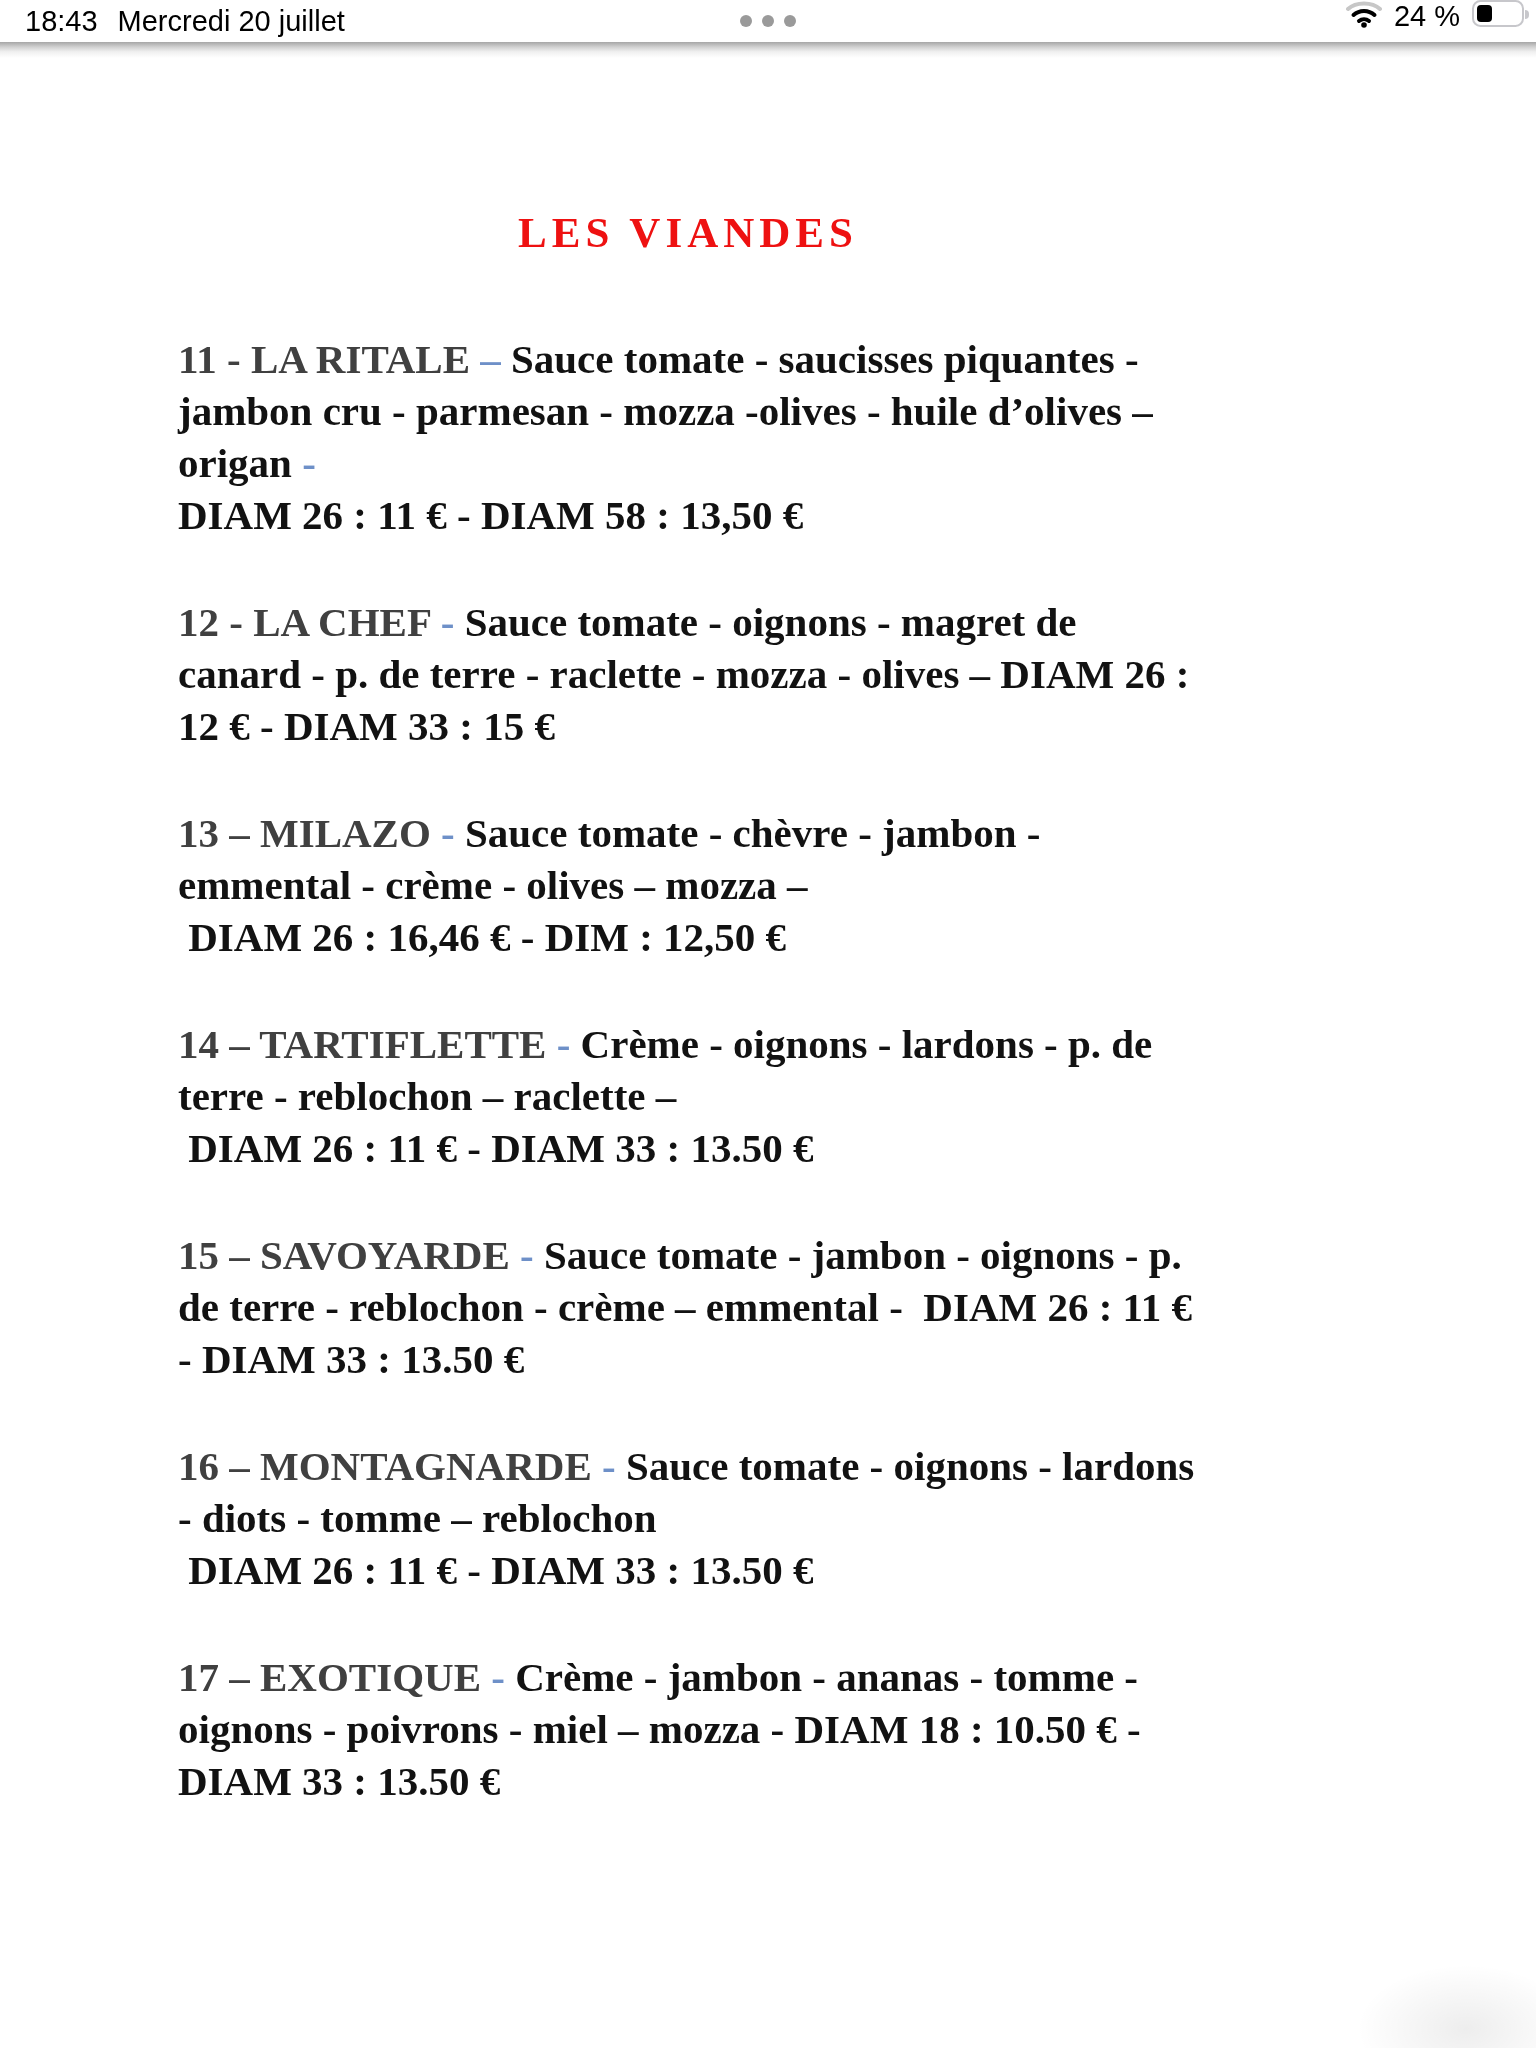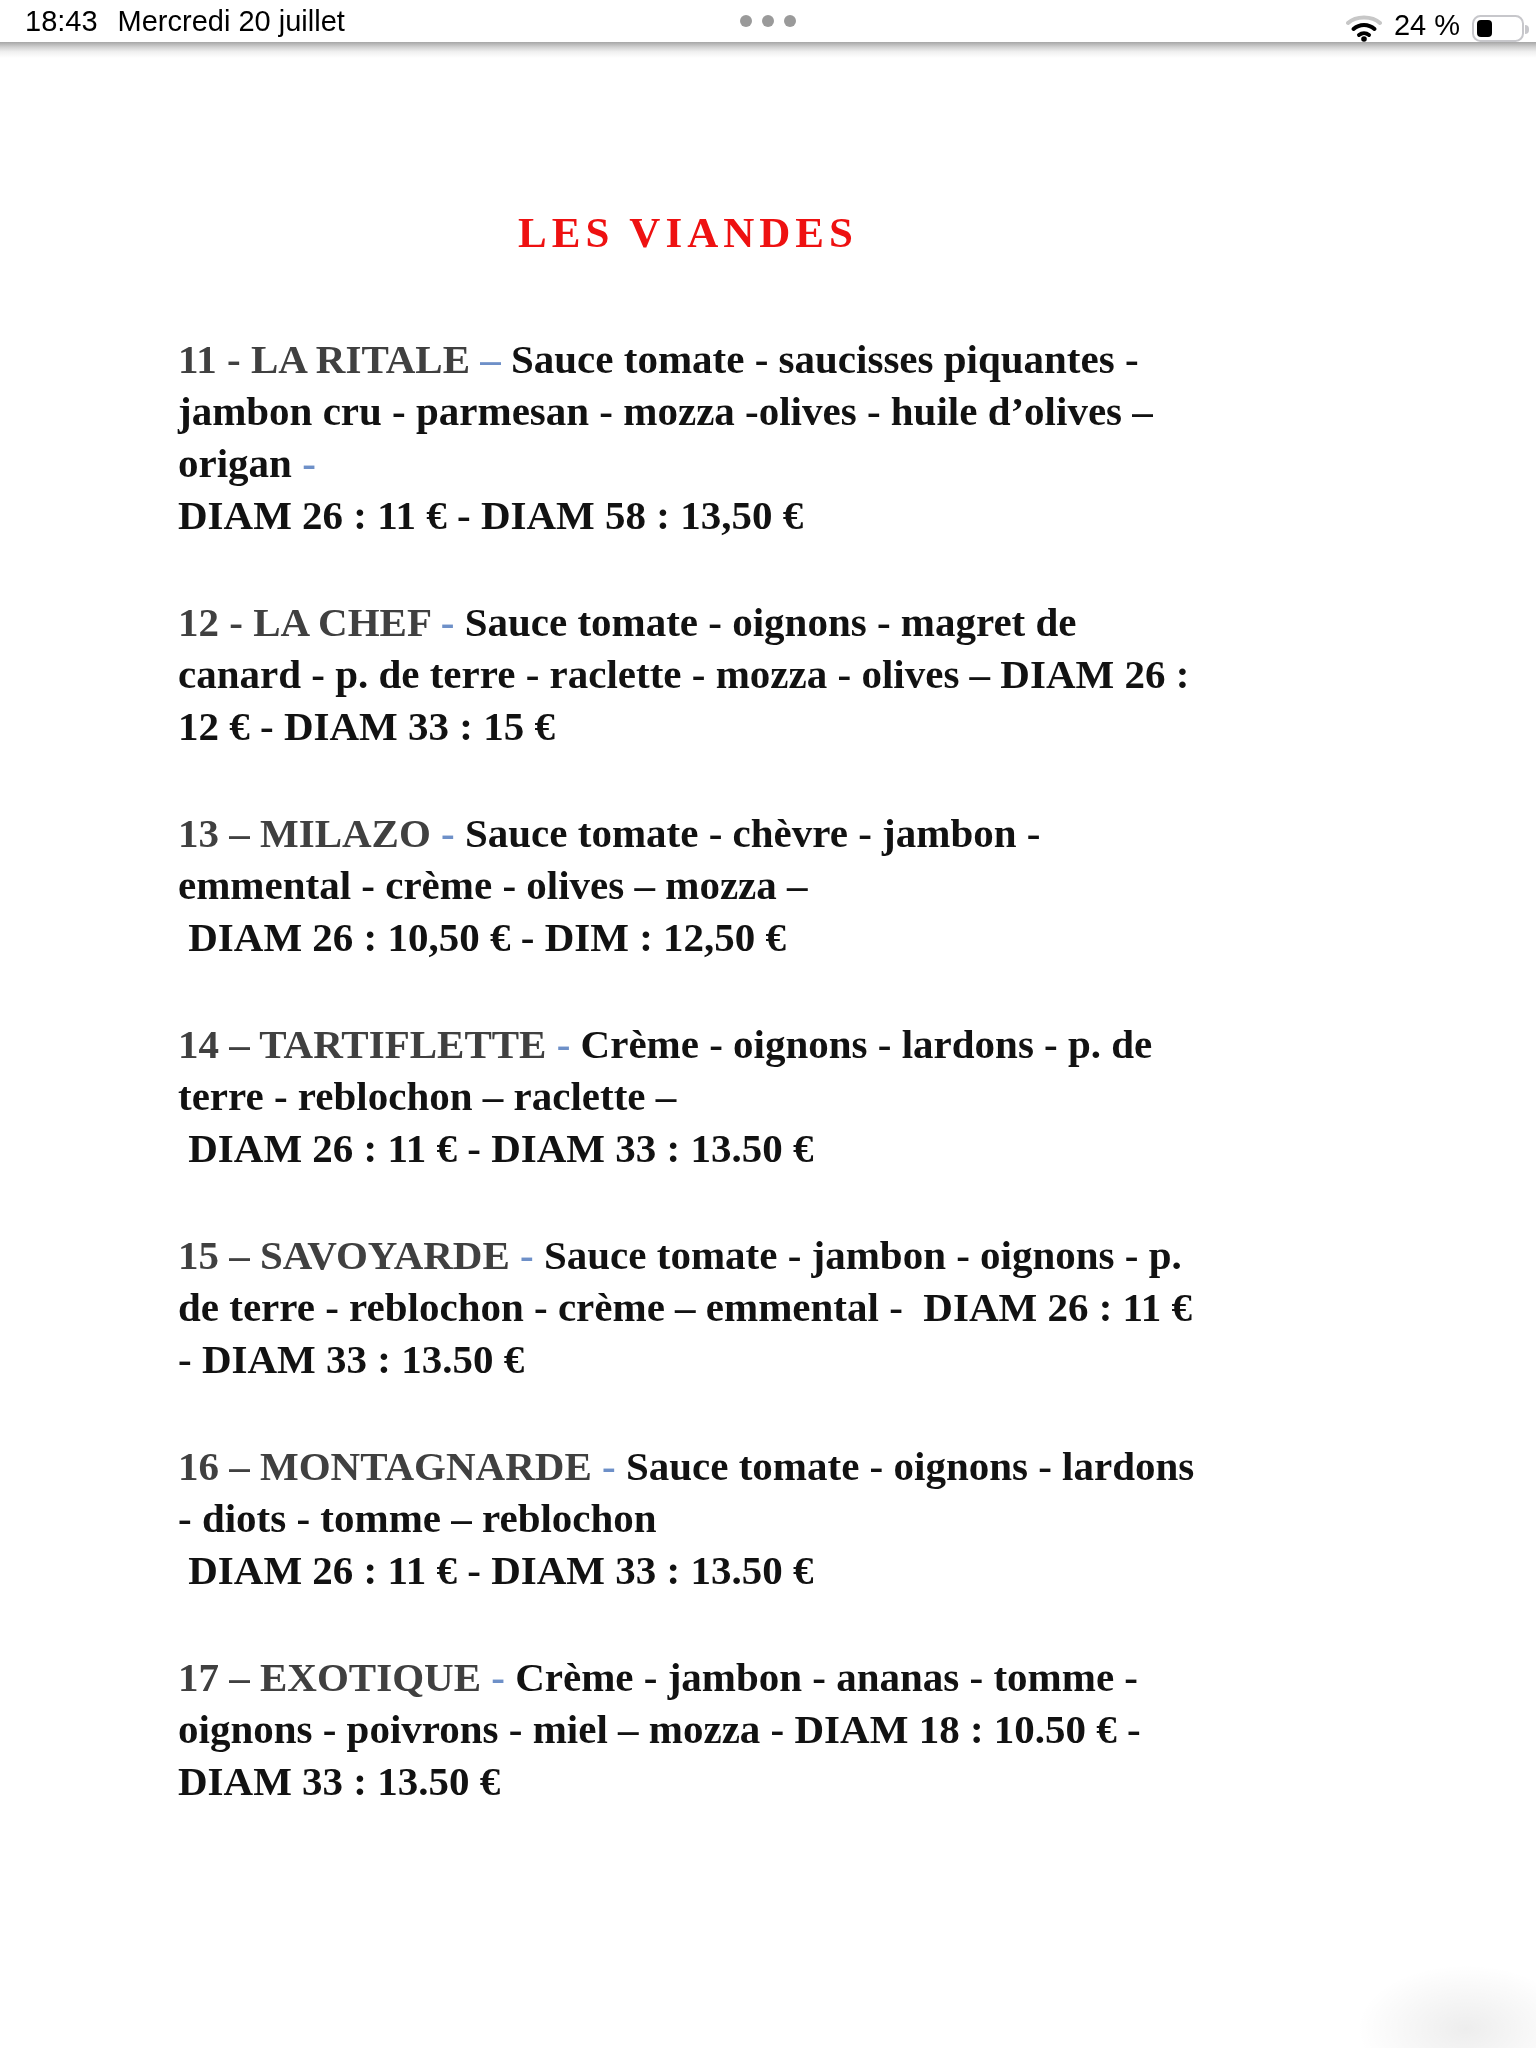--- a/index.html
+++ b/index.html
@@ -12,21 +12,21 @@
     position:absolute;top:0;left:0;width:1536px;height:42px;background:#ffffff;
     font-family:"Liberation Sans",sans-serif;font-size:29px;color:#000;z-index:5;text-decoration:underline;
   }
   .sb-left{position:absolute;left:25px;top:0;height:42px;display:flex;align-items:center;}
   .sb-time{margin-right:20px;}
   .sb-dots{
     position:absolute;left:50%;top:0;transform:translateX(-50%);height:42px;
     display:flex;align-items:center;gap:10px;
   }
   .sb-dot{width:12px;height:12px;border-radius:50%;background:#9a9a9a;}
-  .sb-right{position:absolute;right:12px;top:0;height:42px;display:flex;align-items:flex-end;gap:12px;}
+  .sb-right{position:absolute;right:12px;top:0;height:42px;display:flex;align-items:flex-start;gap:12px;}
   .wifi{width:36px;height:28px;display:block;}
   .battery{
     position:relative;width:52px;height:27px;border:2.5px solid #c7c7cb;border-radius:8.5px;
     background:#fff;box-sizing:border-box;
   }
   .battery-fill{position:absolute;left:2.5px;top:2.5px;width:15px;height:17px;border-radius:4px;background:#000;}
   .battery-nub{
     position:absolute;right:-7px;top:7.5px;width:4.5px;height:9px;background:#c7c7cb;
     border-radius:0 4px 4px 0;
   }
@@ -87,21 +87,21 @@
 <div class="status-bar-shadow"></div>
 
 <div class="document-page">
   <h1 class="menu-title">LES VIANDES</h1>
 
   <div class="menu">
     <p class="item"><span class="red">11 - LA RITALE</span><span class="blue"> – </span><span>Sauce tomate - saucisses piquantes - jambon cru - parmesan - mozza -olives - huile d’olives – origan </span><span class="blue">-</span><br><span>DIAM 26 : 11 € - DIAM 58 : 13,50 €</span></p>
 
     <p class="item"><span class="red">12 - LA CHEF</span><span class="blue"> - </span><span>Sauce tomate - oignons - magret de canard - p. de terre - raclette - mozza - olives – </span><span>DIAM 26 : 12 € - DIAM 33 : 15 €</span></p>
 
-    <p class="item"><span class="red">13 – MILAZO</span><span class="blue"> - </span><span>Sauce tomate - chèvre - jambon - emmental - crème - olives – mozza –</span><br><span> DIAM 26 : 10,50 € - DIM : 12,50 €</span></p>
+    <p class="item"><span class="red">13 – MILAZO</span><span class="blue"> - </span><span>Sauce tomate - chèvre - jambon - emmental - crème - olives – mozza –</span><br><span> DIAM 26 : 16,46 € - DIM : 12,50 €</span></p>
 
     <p class="item"><span class="red">14 – TARTIFLETTE</span><span class="blue"> - </span><span>Crème - oignons - lardons - p. de terre - reblochon – raclette –</span><br><span> DIAM 26 : 11 € - DIAM 33 : 13.50 €</span></p>
 
     <p class="item"><span class="red">15 – SAVOYARDE</span><span class="blue"> - </span><span>Sauce tomate - jambon - oignons - p. de terre - reblochon - crème – emmental - </span><span> DIAM 26 : 11 € - DIAM 33 : 13.50 €</span></p>
 
     <p class="item"><span class="red">16 – MONTAGNARDE</span><span class="blue"> - </span><span>Sauce tomate - oignons - lardons - diots - tomme – reblochon</span><br><span> DIAM 26 : 11 € - DIAM 33 : 13.50 €</span></p>
 
     <p class="item"><span class="red">17 – EXOTIQUE</span><span class="blue"> - </span><span>Crème - jambon - ananas - tomme - oignons - poivrons - miel – mozza - </span><span>DIAM 18 : 10.50 € - DIAM 33 : 13.50 €</span></p>
   </div>
 </div>

